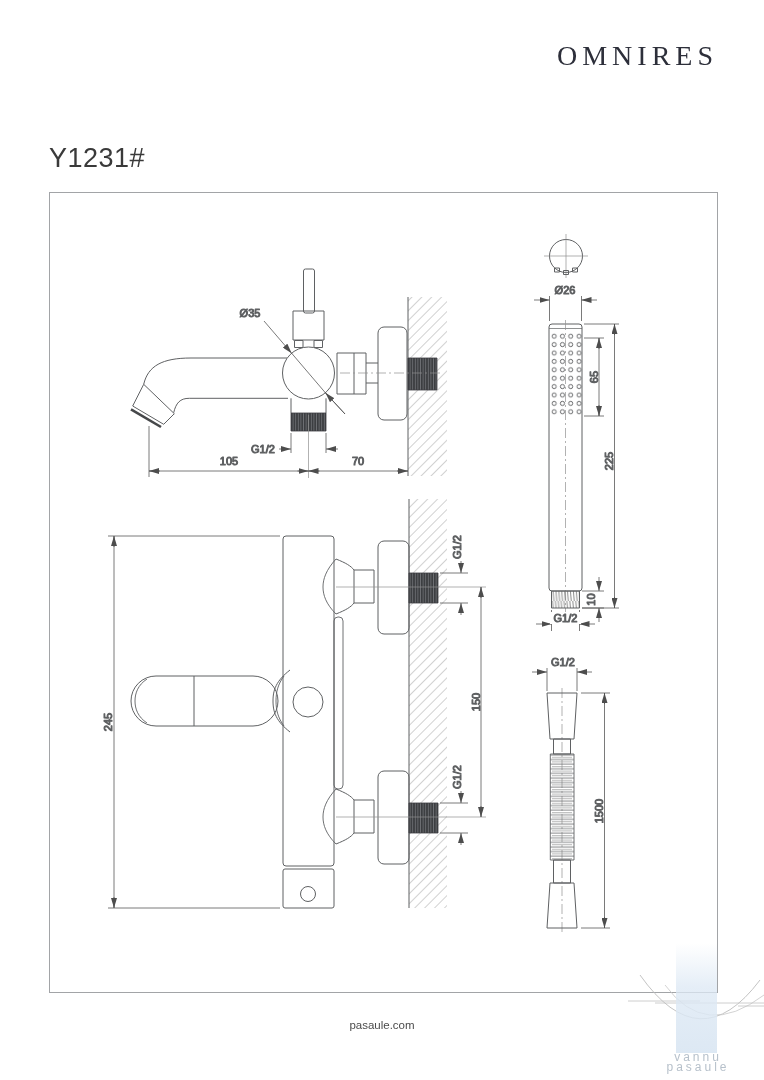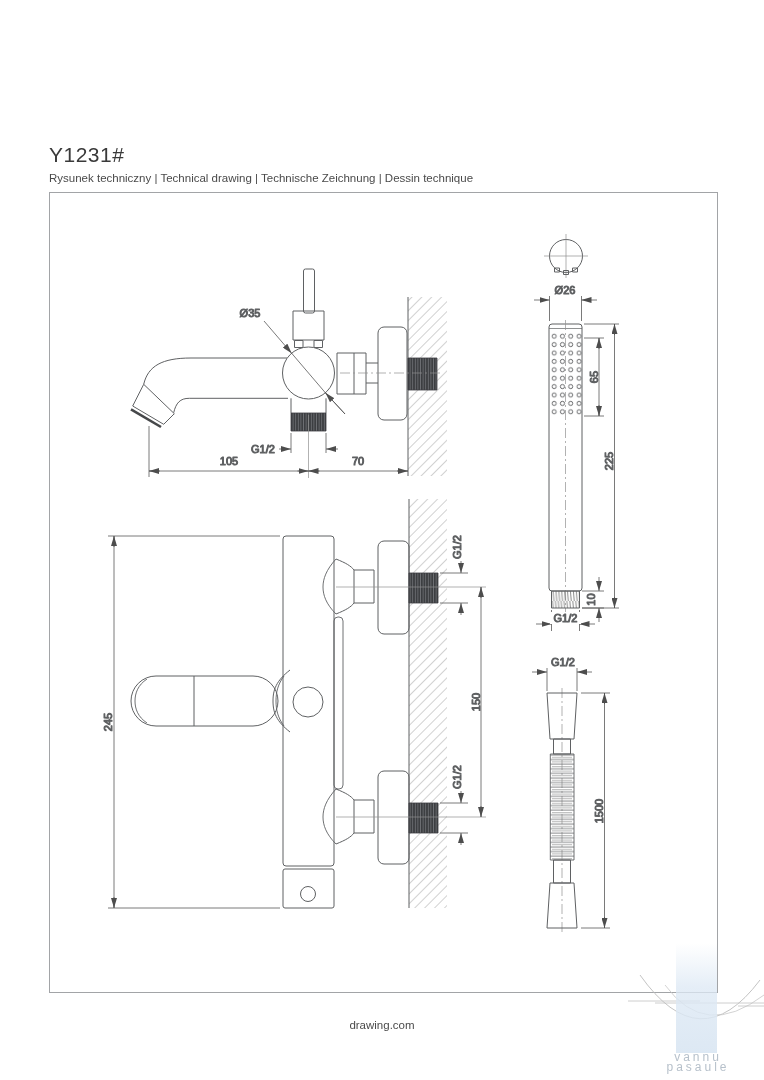--- a/index.html
+++ b/index.html
@@ -1,42 +1,42 @@
 <!DOCTYPE html>
 <html><head>
 <meta charset="utf-8">
 <style>
   html,body{margin:0;padding:0;background:#ffffff;}
   .page{position:relative;width:764px;height:1080px;background:#ffffff;overflow:hidden;
         font-family:"Liberation Sans",sans-serif;}
   .logo{position:absolute;top:40px;right:46px;font-family:"Liberation Serif",serif;
         font-size:28px;letter-spacing:5px;color:#2d2f3a;font-weight:500;}
   .title-block{position:absolute;left:49px;top:143px;}
-  .code{font-size:21px;color:#3a3a3a;letter-spacing:.5px;}
+  .code{font-size:27px;color:#3a3a3a;letter-spacing:.5px;}
   .subtitle{font-size:11.5px;color:#4a4a4a;margin-top:5px;}
   .frame{position:absolute;left:49px;top:192px;width:667px;height:799px;
          border:1px solid #a2a4a7;box-sizing:content-box;}
   .footer{position:absolute;left:0;top:1019px;width:100%;text-align:center;
           font-size:11.5px;color:#4b4b4b;}
   .wm-band{position:absolute;left:676px;top:943px;width:41px;height:110px;z-index:3;
            background:linear-gradient(to bottom,rgba(220,232,244,0) 0%,rgba(220,232,244,.75) 40%,rgba(219,231,243,.95) 100%);}
   .wm-text{position:absolute;left:660px;top:1052px;width:76px;text-align:center;z-index:3;
            font-size:12px;letter-spacing:3px;color:#b7c1cb;line-height:10px;text-transform:lowercase;}
   .wm-curves{position:absolute;left:600px;top:950px;z-index:2;}
   svg text{font-family:"Liberation Sans",sans-serif;font-size:11px;fill:#3b3b3b;}
 </style>
 </head>
 <body>
 
 <div class="page">
 
+  <div class="logo">OMNIRES</div>
 
   <div class="title-block">
     <div class="code">Y1231#</div>
-    <div class="subtitle">Rysunek techniczny | Technical drawing | Technische Zeichnung | Dessin technique</div>
   </div>
 
   <div class="frame">
   <svg width="667" height="799" viewBox="0 0 667 799">
     <defs>
       <marker id="ah" viewBox="0 0 10 6" refX="10" refY="3" markerWidth="10" markerHeight="6" markerUnits="userSpaceOnUse" orient="auto-start-reverse">
         <path d="M0,0 L10,3 L0,6 Z" fill="#4d4d4d"></path>
       </marker>
       <pattern id="hatch" width="7" height="7" patternUnits="userSpaceOnUse" patternTransform="rotate(-45)">
         <path d="M0,0 H7" stroke="#9a9a9a" stroke-width="0.9"></path>
@@ -258,14 +258,14 @@
     <path d="M40,25 Q100,110 160,30" fill="none" stroke="#bcbcbc" stroke-width="0.9"></path>
     <path d="M65,35 Q105,90 164,45" fill="none" stroke="#c6c6c6" stroke-width="0.8"></path>
     <path d="M28,51 H100 M55,53 H164 M138,56 H164" stroke="#c2c2c2" stroke-width="0.8"></path>
   </svg>
   <div class="wm-band"></div>
   <div class="wm-text">
     <div>vannu</div>
     <div>pasaule</div>
   </div>
 
-  <div class="footer">drawing.com</div>
+  <div class="footer">pasaule.com</div>
 </div>
 
 </body></html>

